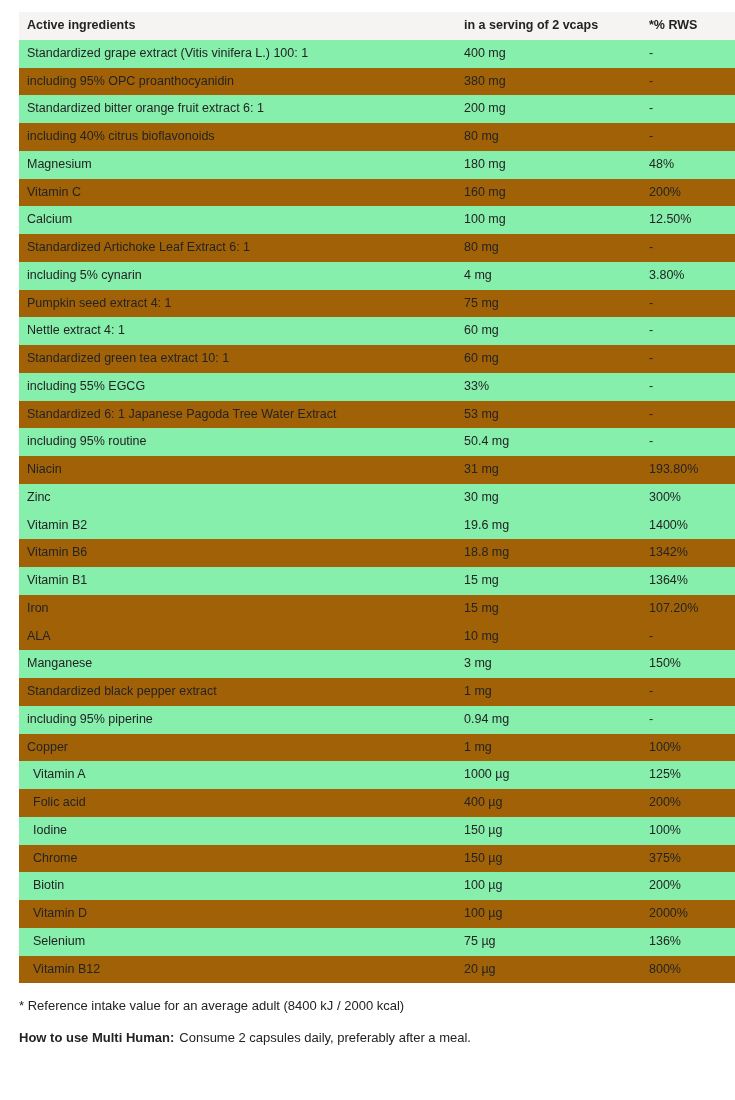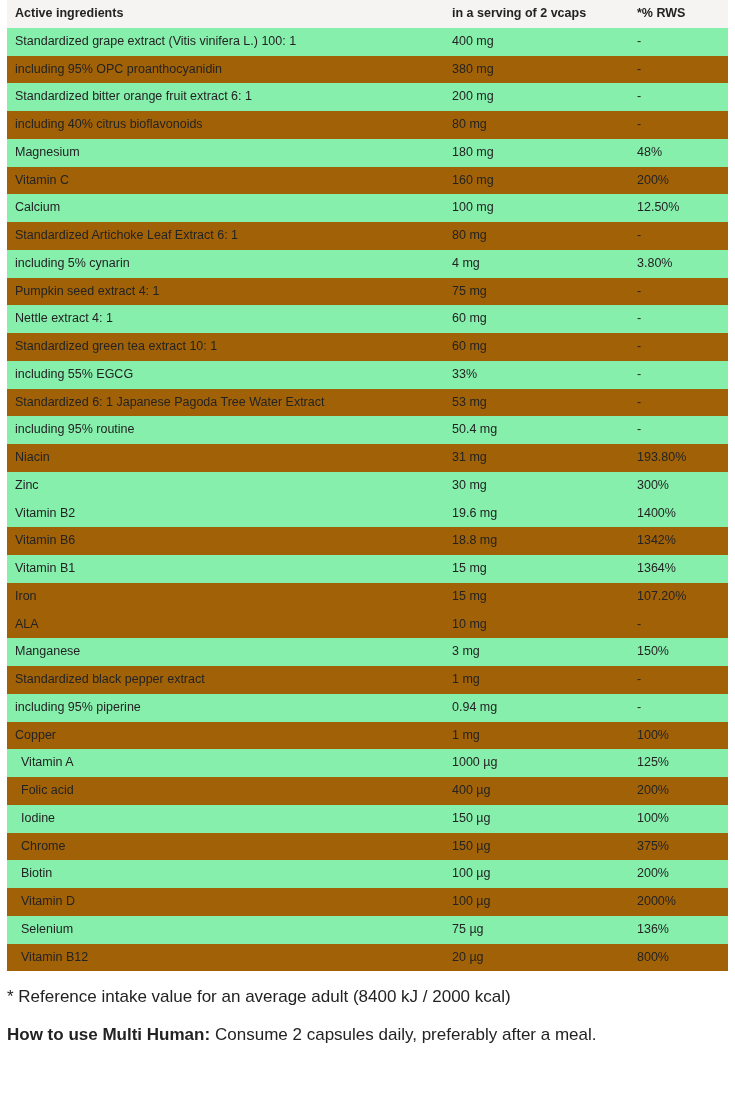--- a/index.html
+++ b/index.html
@@ -11,21 +11,21 @@
     width: 735px;
     min-height: 1100px;
     font-family: "Liberation Sans", sans-serif;
     font-size: 12.5px;
     color: #222222;
     -webkit-font-smoothing: antialiased;
   }
   .page {
     width: 735px;
     box-sizing: border-box;
-    padding: 0;
+    padding: 12px;
   }
   table.ingredients {
     width: 721px;
     margin: 0 7px;
     border-collapse: collapse;
     table-layout: fixed;
   }
   table.ingredients td, table.ingredients th {
     padding: 7px 8px 7px 8px;
     text-align: left;
@@ -47,21 +47,21 @@
   tr.even { background: #86efac; }
   tr.header-row { background: #f5f4f2; }
 
   .indent-1 { padding-left: 14px !important; }
 
   .notes {
     margin: 0 7px;
     padding-top: 10px;
   }
   .note {
-    font-size: 17px;
+    font-size: 13px;
     line-height: 1.45;
     color: #232323;
     margin: 0 0 13px 0;
   }
   .note.first { margin-top: 4px; }
   .note b { font-weight: bold; }
   .note .spacer { display: inline-block; width: 5px; }
 </style>
 </head>
 <body>

